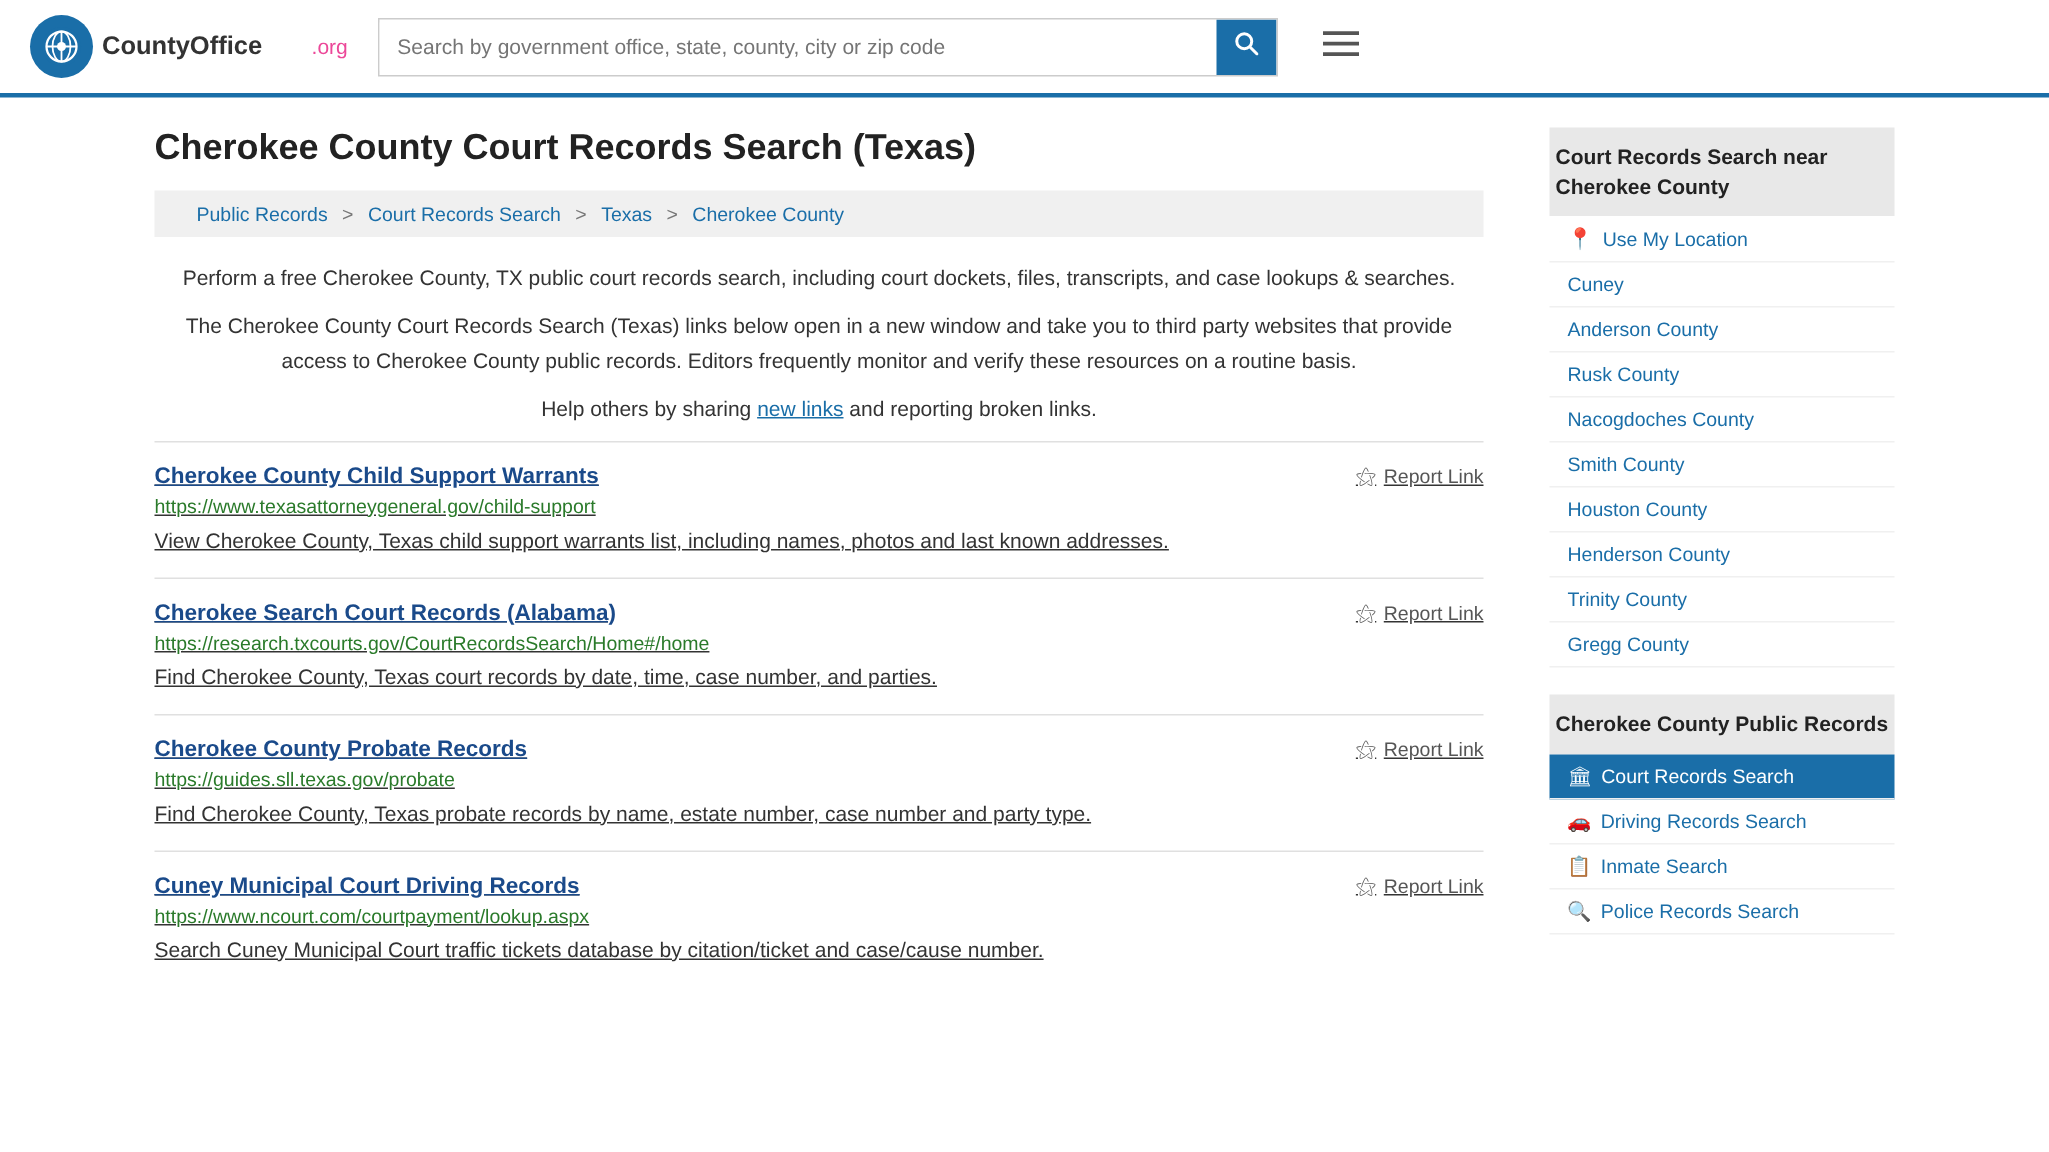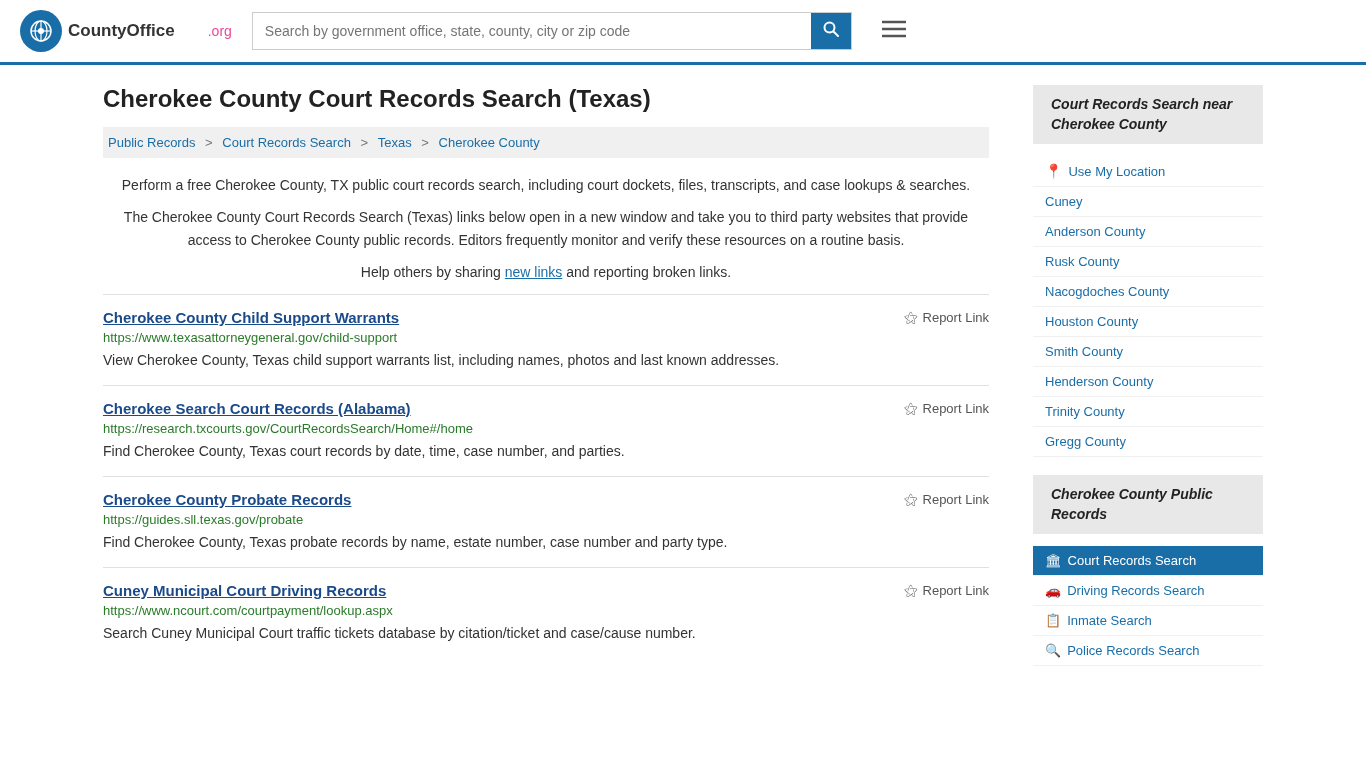--- a/index.html
+++ b/index.html
@@ -79,21 +79,21 @@
       flex: 1;
     }
     #page-title {
       font-size: 24px;
       font-weight: bold;
       color: #222;
       margin-bottom: 14px;
     }
     #breadcrumb {
       background: #f0f0f0;
-      padding: 8px 5px;
+      padding: 8px 28px;
       font-size: 13px;
       margin-bottom: 16px;
       color: #555;
     }
     #breadcrumb a {
       color: #1a6ea8;
       text-decoration: none;
     }
     #breadcrumb span { color: #777; margin: 0 6px; }
 
@@ -106,20 +106,21 @@
     }
     .description a {
       color: #1a6ea8;
       text-decoration: underline;
     }
 
     
     .result-item {
       border-top: 1px solid #e0e0e0;
       padding: 14px 0;
+      text-decoration: underline;
     }
     .result-header {
       display: flex;
       align-items: center;
       justify-content: space-between;
       margin-bottom: 4px;
     }
     .result-title {
       font-size: 15px;
       font-weight: bold;
@@ -154,24 +155,23 @@
     
     #sidebar {
       width: 230px;
       flex-shrink: 0;
     }
     .sidebar-section-title {
       background: #e8e8e8;
       font-size: 14px;
       font-weight: bold;
       color: #222;
-      padding: 10px 18px;
-      margin-bottom: 12px;
+      padding: 10px 4px;
+      margin-bottom: 0;
       line-height: 1.4;
-      font-style: italic;
     }
     .sidebar-section {
       margin-bottom: 18px;
     }
     .sidebar-link {
       display: flex;
       align-items: center;
       gap: 6px;
       padding: 7px 12px;
       font-size: 13px;
@@ -308,24 +308,24 @@
           <a href="#" class="sidebar-link">
             <span>Anderson County</span>
           </a>
           <a href="#" class="sidebar-link">
             <span>Rusk County</span>
           </a>
           <a href="#" class="sidebar-link">
             <span>Nacogdoches County</span>
           </a>
           <a href="#" class="sidebar-link">
+            <span>Smith County</span>
+          </a>
+          <a href="#" class="sidebar-link">
             <span>Houston County</span>
-          </a>
-          <a href="#" class="sidebar-link">
-            <span>Smith County</span>
           </a>
           <a href="#" class="sidebar-link">
             <span>Henderson County</span>
           </a>
           <a href="#" class="sidebar-link">
             <span>Trinity County</span>
           </a>
           <a href="#" class="sidebar-link">
             <span>Gregg County</span>
           </a>

